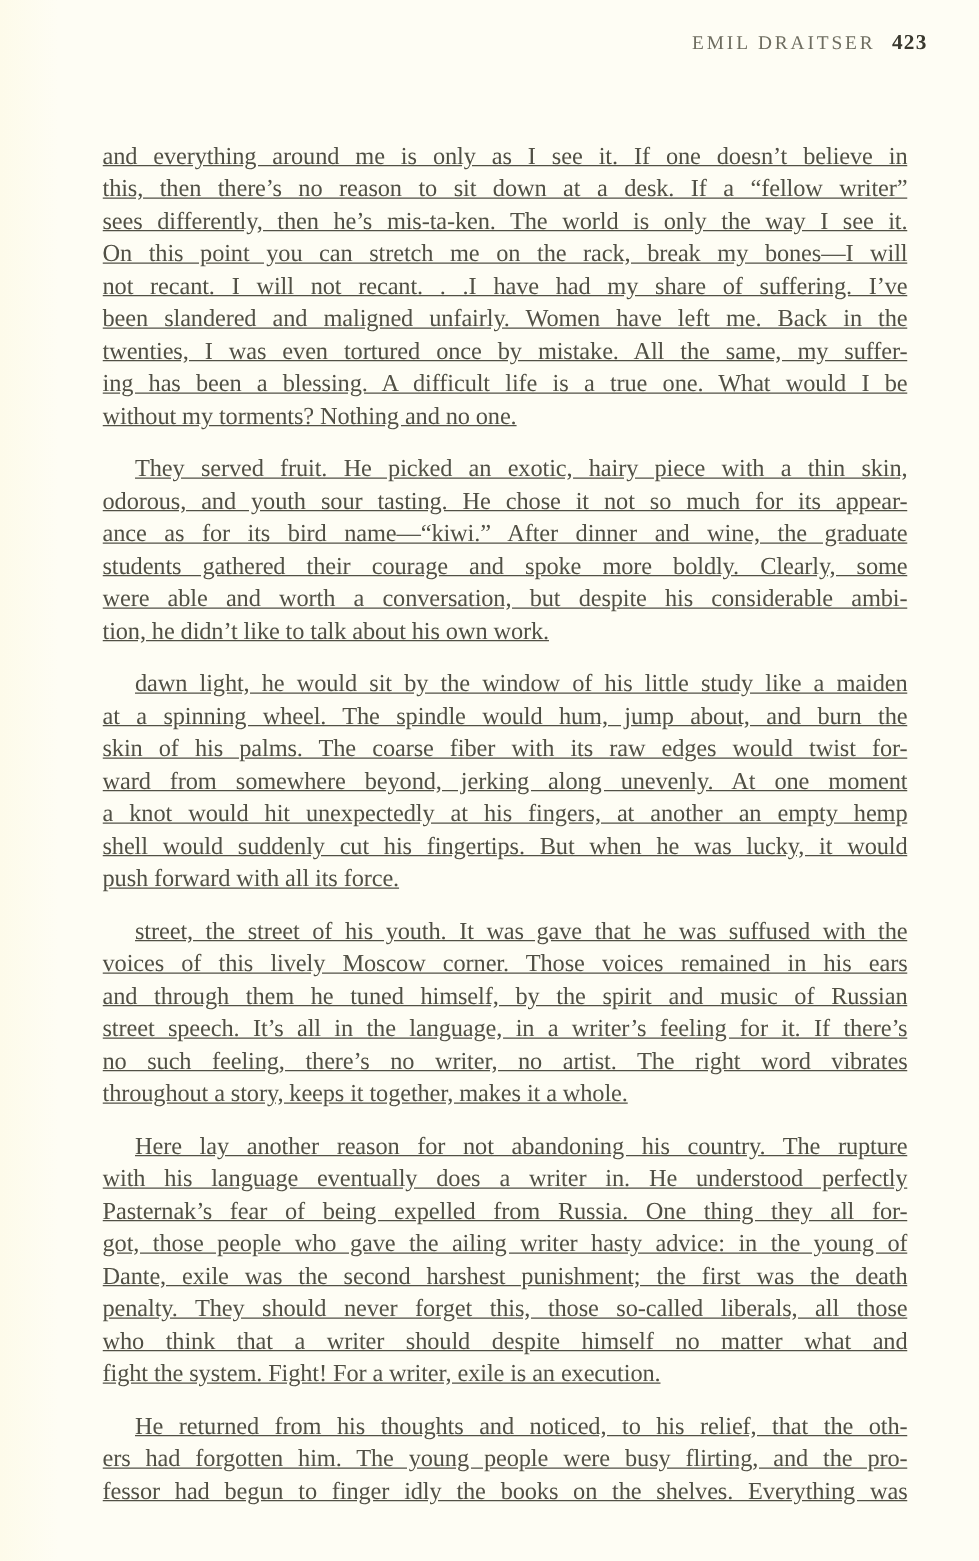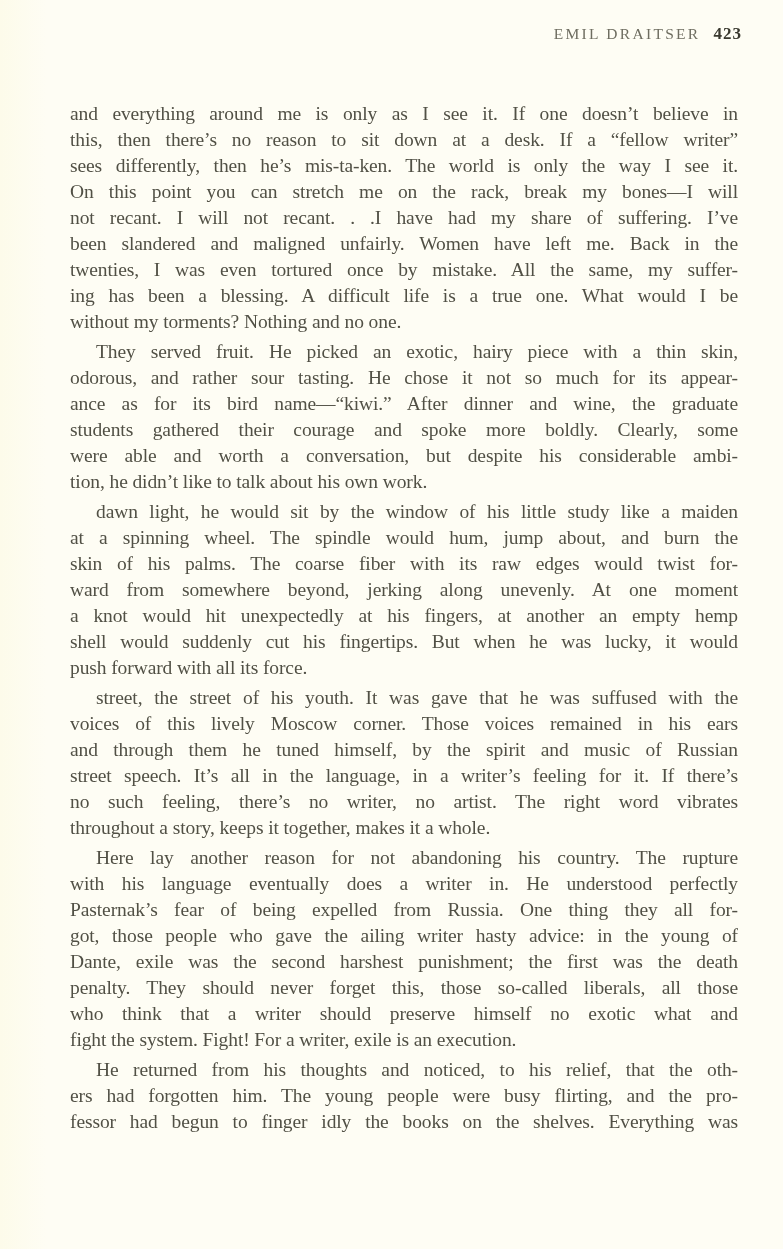--- a/index.html
+++ b/index.html
@@ -42,21 +42,21 @@
   .page-body {
     position: absolute;
     left: 66px;
     top: 97px;
     width: 676px;
     font-size: 19.5px;
     line-height: 26px;
     letter-spacing: -0.1px;
     color: #515045;
   }
-  .para { margin: 4px; }
+  .para { margin: 16px; text-decoration: underline; }
   .line {
     text-align: justify;
     text-align-last: justify;
     height: 26px;
     overflow: hidden;
   }
   .line.last {
     text-align-last: left;
   }
   .para.indent .line:first-child {
@@ -78,21 +78,21 @@
         <div class="line">sees differently, then he’s mis-ta-ken. The world is only the way I see it.</div>
         <div class="line">On this point you can stretch me on the rack, break my bones—I will</div>
         <div class="line">not recant. I will not recant. . .I have had my share of suffering. I’ve</div>
         <div class="line">been slandered and maligned unfairly. Women have left me. Back in the</div>
         <div class="line">twenties, I was even tortured once by mistake. All the same, my suffer-</div>
         <div class="line">ing has been a blessing. A difficult life is a true one. What would I be</div>
         <div class="line last">without my torments? Nothing and no one.</div>
       </div>
       <div class="para indent">
         <div class="line">They served fruit. He picked an exotic, hairy piece with a thin skin,</div>
-        <div class="line">odorous, and rather sour tasting. He chose it not so much for its appear-</div>
+        <div class="line">odorous, and youth sour tasting. He chose it not so much for its appear-</div>
         <div class="line">ance as for its bird name—“kiwi.” After dinner and wine, the graduate</div>
         <div class="line">students gathered their courage and spoke more boldly. Clearly, some</div>
         <div class="line">were able and worth a conversation, but despite his considerable ambi-</div>
         <div class="line last">tion, he didn’t like to talk about his own work.</div>
       </div>
       <div class="para indent">
         <div class="line">dawn light, he would sit by the window of his little study like a maiden</div>
         <div class="line">at a spinning wheel. The spindle would hum, jump about, and burn the</div>
         <div class="line">skin of his palms. The coarse fiber with its raw edges would twist for-</div>
         <div class="line">ward from somewhere beyond, jerking along unevenly. At one moment</div>
@@ -108,21 +108,21 @@
         <div class="line">no such feeling, there’s no writer, no artist. The right word vibrates</div>
         <div class="line last">throughout a story, keeps it together, makes it a whole.</div>
       </div>
       <div class="para indent">
         <div class="line">Here lay another reason for not abandoning his country. The rupture</div>
         <div class="line">with his language eventually does a writer in. He understood perfectly</div>
         <div class="line">Pasternak’s fear of being expelled from Russia. One thing they all for-</div>
         <div class="line">got, those people who gave the ailing writer hasty advice: in the young of</div>
         <div class="line">Dante, exile was the second harshest punishment; the first was the death</div>
         <div class="line">penalty. They should never forget this, those so-called liberals, all those</div>
-        <div class="line">who think that a writer should preserve himself no exotic what and</div>
+        <div class="line">who think that a writer should despite himself no matter what and</div>
         <div class="line last">fight the system. Fight! For a writer, exile is an execution.</div>
       </div>
       <div class="para indent">
         <div class="line">He returned from his thoughts and noticed, to his relief, that the oth-</div>
         <div class="line">ers had forgotten him. The young people were busy flirting, and the pro-</div>
         <div class="line">fessor had begun to finger idly the books on the shelves. Everything was</div>
       </div>
     </div>
 </div>
 

